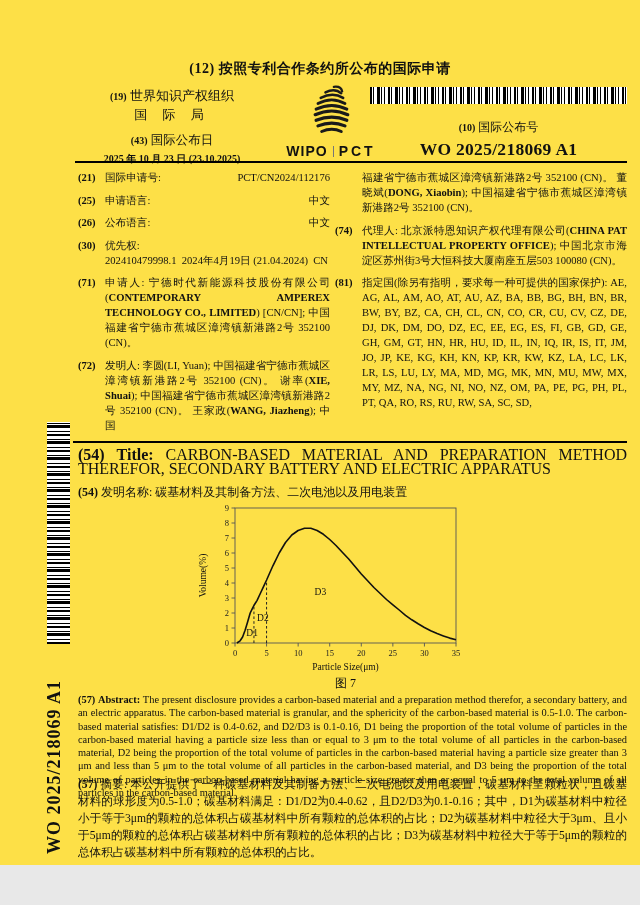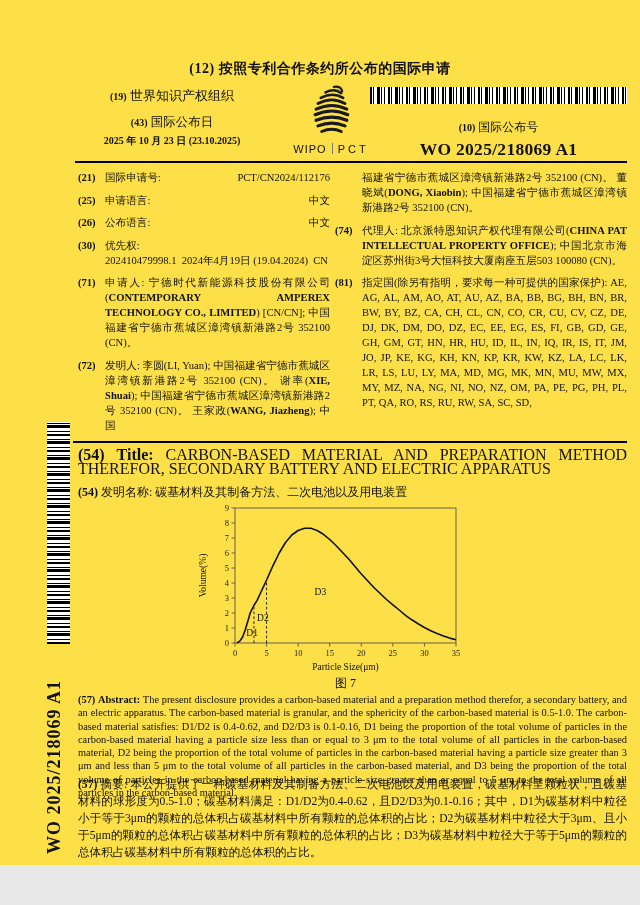--- a/index.html
+++ b/index.html
@@ -12,21 +12,21 @@
   
   .pct-notice{position:absolute;top:60px;left:0;width:640px;text-align:center;
     font-size:14px;font-weight:bold;letter-spacing:.5px}
   .hdr-left{position:absolute;left:72px;top:87px;width:200px;text-align:center;font-size:13px;line-height:18px}
   .hdr-left .tagn{font-size:10px;font-weight:bold}
   .hdr-left .bureau{letter-spacing:6px}
   .hdr-left .pubdate-lbl{margin-top:7px;font-size:12.5px}
   .hdr-left .pubdate{font-weight:bold;font-size:10px;white-space:nowrap}
   .logo{position:absolute;left:286px;top:84px;width:90px;text-align:center}
   .logo .wordmark{font-family:"Liberation Sans","DejaVu Sans",sans-serif;
-    font-size:11px;font-weight:normal;letter-spacing:1px;margin-top:1px;white-space:nowrap}
+    font-size:14px;font-weight:bold;letter-spacing:1px;margin-top:1px;white-space:nowrap}
   .logo .sep{display:inline-block;width:1px;height:11px;background:#777;margin:0 5px;vertical-align:-1px}
   .logo .pct{letter-spacing:3px}
   .hdr-right{position:absolute;left:370px;top:87px;width:257px;text-align:center}
   .barcode-top{height:17px;width:257px;background:
     repeating-linear-gradient(90deg,#000 0 2px,#fff 2px 3px,#000 3px 4px,#fff 4px 7px,
       #000 7px 10px,#fff 10px 11px,#000 11px 12px,#fff 12px 14px,#000 14px 15px,#fff 15px 18px);}
   .pubno-lbl{margin-top:15px;font-size:12px}
   .pubno-lbl .tagn{font-size:10px;font-weight:bold}
   .pubno{margin-top:3px;font-size:17.5px;font-weight:bold;letter-spacing:.3px}
   .rule1{position:absolute;left:75px;top:161px;width:552px;height:2px;background:#000}
@@ -65,20 +65,21 @@
 
 <div class="page">
 
   <div class="pct-notice">(12) 按照专利合作条约所公布的国际申请</div>
 
   <div class="hdr-left">
     <div>
       <span class="tagn">(19)</span>
       <span>世界知识产权组织</span>
     </div>
+    <div class="bureau">国 际 局</div>
     <div class="pubdate-lbl">
       <span class="tagn">(43)</span>
       <span>国际公布日</span>
     </div>
     <div class="pubdate">2025 年 10 月 23 日 (23.10.2025)</div>
   </div>
 
   <div class="logo">
     <span>
       <svg viewBox="0 0 60 58" width="56" height="54" aria-hidden="true">
@@ -138,21 +139,21 @@
           <span>公布语言:</span>
           <span>中文</span>
         </div>
       </div>
 
       <div class="entry">
         <span class="tagn">(30)</span>
         <div>优先权:</div>
         <div class="prio">
           <span>202410479998.1</span>
-          <span>2024年4月19日 (19.04.2024)</span>
+          <span>2024年4月19日 (21.04.2024)</span>
           <span>CN</span>
         </div>
       </div>
 
       <div class="entry just">
         <span class="tagn">(71)</span>
         <span>申请人: </span><span><span>宁德时代新能源科技股份有限公司 (</span><span style="font-weight: bold;">CONTEMPORARY AMPEREX TECHNOLOGY CO., LIMITED</span><span>) [CN/CN]; 中国福建省宁德市蕉城区漳湾镇新港路2号 352100 (CN)。</span></span>
       </div>
 
       <div class="entry just">

